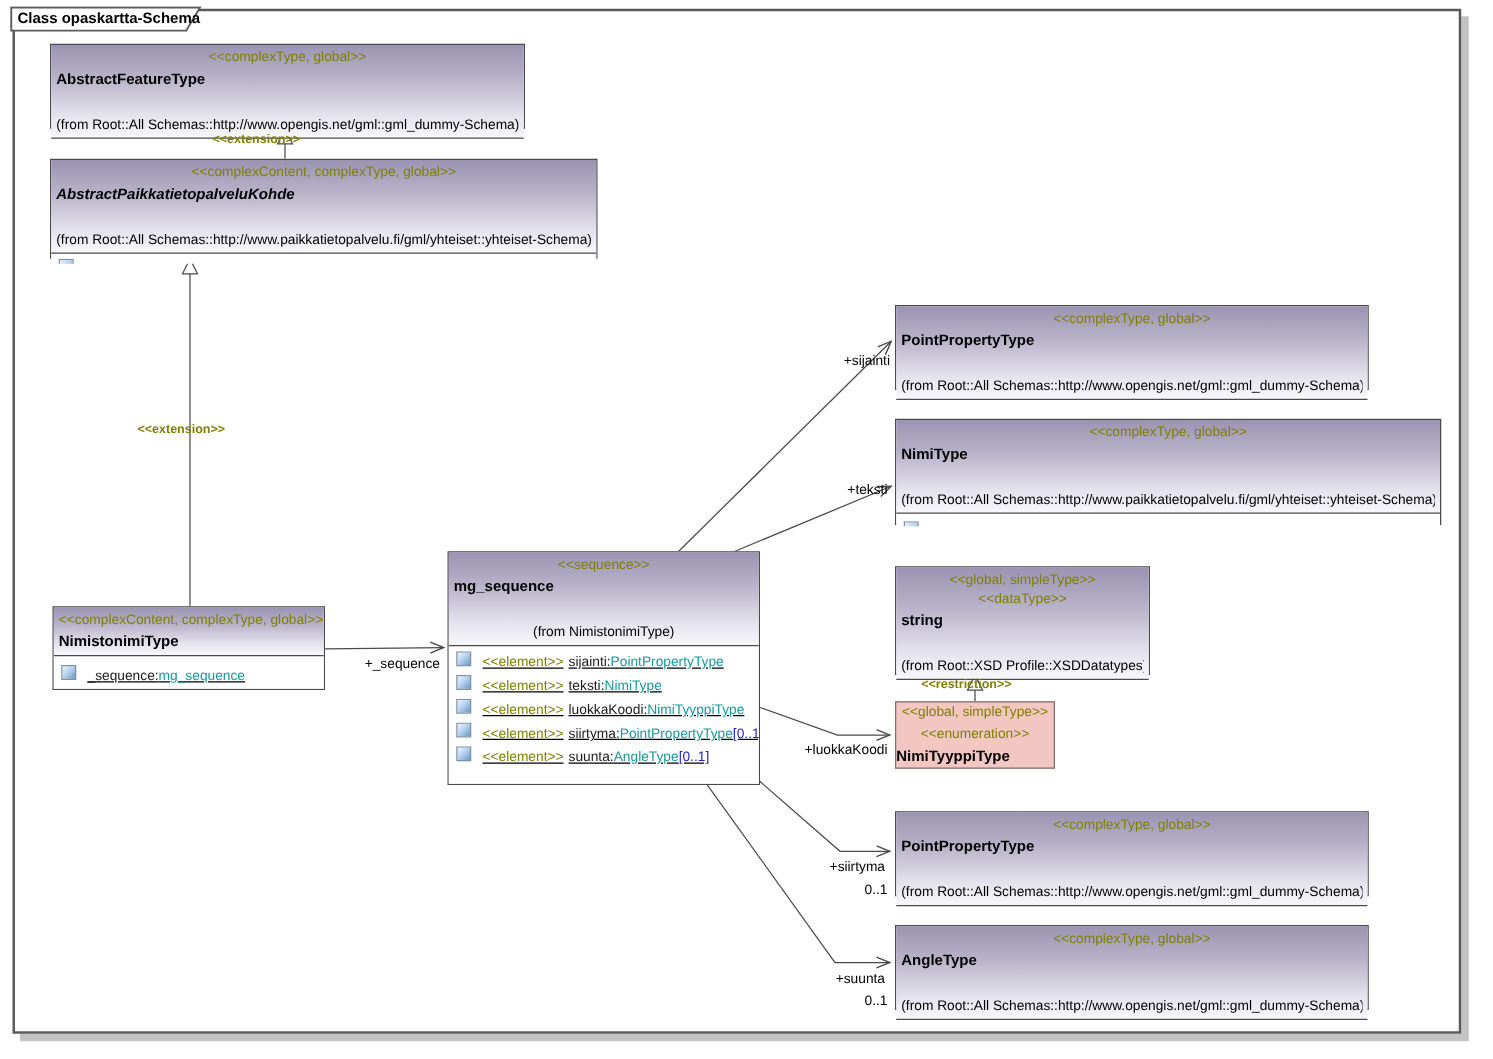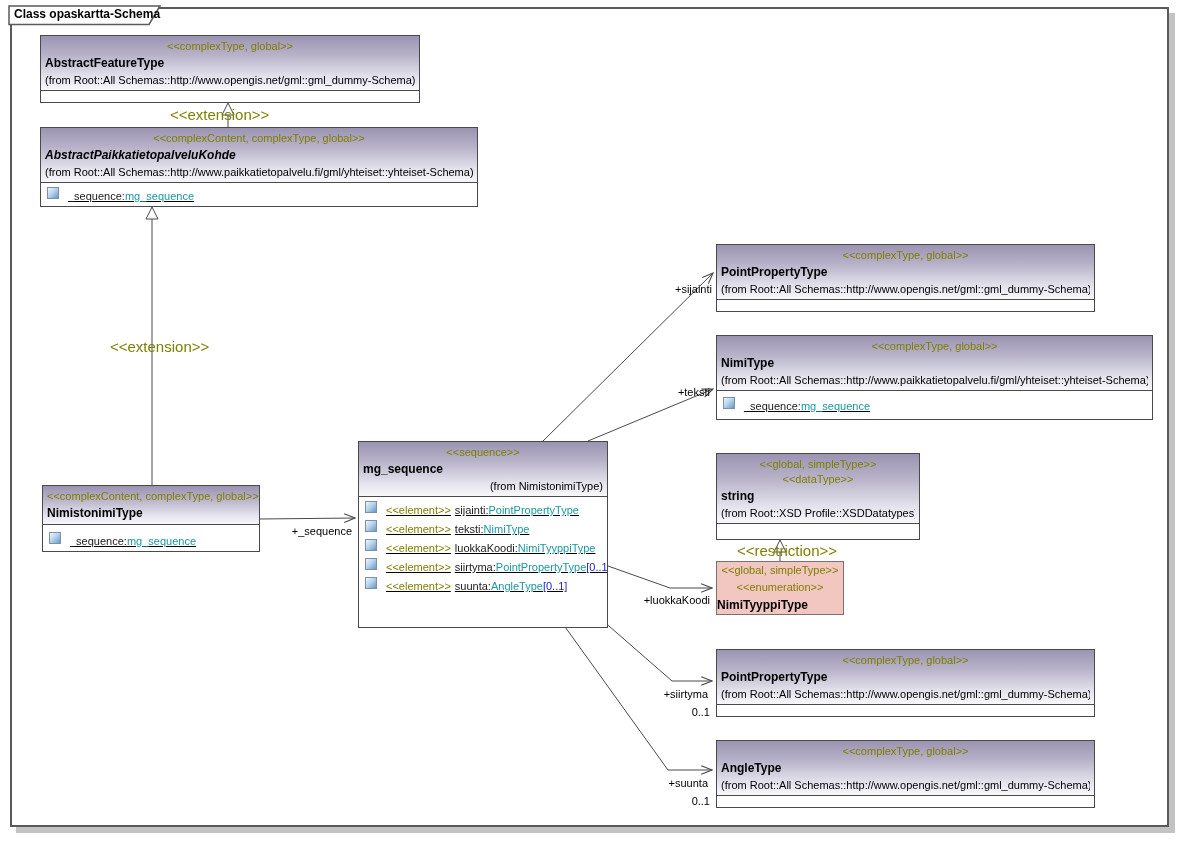--- a/index.html
+++ b/index.html
@@ -25,40 +25,40 @@
     display:flex;flex-direction:column;box-sizing:border-box;font-size:11px;color:#000;
   }
   .uml-header{
     flex:none;
     background:linear-gradient(180deg,#9a94b2 0%,#b7b2c8 35%,#e3e1ec 75%,#f8f7fb 100%);
     padding:3px 4px 2px 4px;overflow:hidden;
   }
   .stereo{color:#7f7f00;text-align:center;line-height:15px;white-space:nowrap;}
   .cls-name{font-weight:bold;font-size:12px;line-height:18px;white-space:nowrap;}
   .italic{font-style:italic;}
-  .from-line{line-height:16px;text-align:right;white-space:nowrap;overflow:hidden;}
+  .from-line{line-height:16px;text-align:center;white-space:nowrap;overflow:hidden;margin-top:20px;}
   .compartment{border-top:1px solid #4a4a4a;background:#ffffff;overflow:hidden;}
   .compartment.grow{flex:1;}
   .attrs{padding:4px 0 4px 0;}
   .attr-row{display:flex;align-items:flex-start;height:19px;line-height:19px;white-space:nowrap;overflow:hidden;text-decoration:underline;}
   .attr-icon{
     flex:none;width:10px;height:10px;margin:0 9px 0 6px;
     border:1px solid #7e90a8;
     background:linear-gradient(135deg,#eef5fc 0%,#b8d4ee 45%,#6d97c2 100%);
   }
   .attr-stereo{color:#7f7f00;margin-right:4px;}
   .attr-name{color:#1a1a1a;}
   .attr-type{color:#1899a1;}
   .attr-mult{color:#2222cc;}
   .simple-box{background:#f2c6c1;border:1px solid #7d6f6e;justify-content:center;}
   .simple-box .stereo{line-height:17px;}
   .simple-box .cls-name{line-height:18px;}
   .edge-label{position:absolute;font-size:11px;color:#000;white-space:nowrap;}
   .edge-label.right{text-align:right;}
-  .olive-label{position:absolute;font-size:15px;color:#7f7f00;white-space:nowrap;}
+  .olive-label{position:absolute;font-size:10px;color:#7f7f00;white-space:nowrap;font-weight:bold;}
 </style>
 </head>
 <body>
 
 <div id="canvas">
   <div id="frame"></div>
 
   <svg id="connector-layer" width="1194" height="847" viewBox="0 0 1194 847">
     <defs>
       <marker id="openarrow" viewBox="0 0 12 10" refX="11" refY="5" markerWidth="13" markerHeight="11" orient="auto" markerUnits="userSpaceOnUse">

